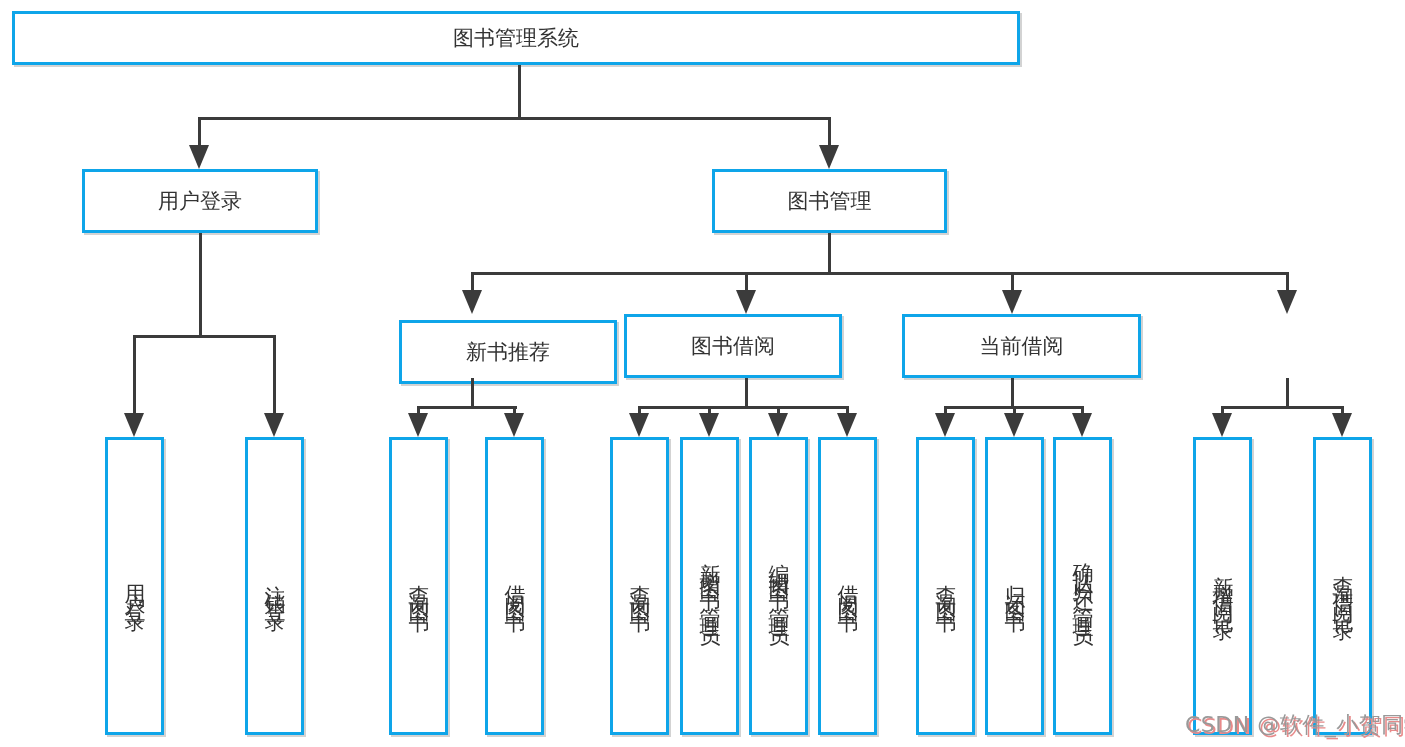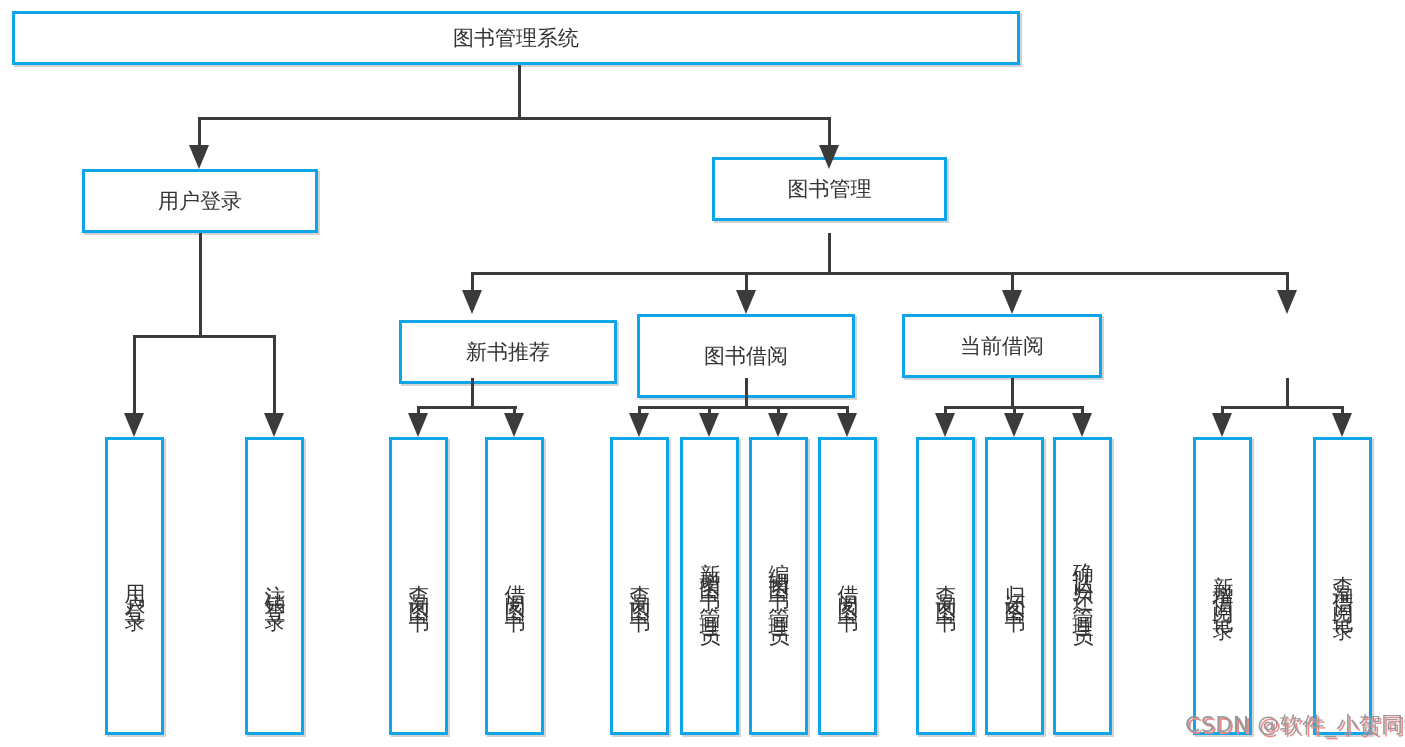--- a/index.html
+++ b/index.html
@@ -19,24 +19,24 @@
     box-shadow: 2px 2px 0 rgba(110,110,110,0.30);
     display: flex;
     align-items: center;
     justify-content: center;
     box-sizing: border-box;
     font-size: 21px;
     color: #333333;
   }
   .root  { left: 12px;  top: 11px;  width: 1008px; height: 54px; }
   .lvl2a { left: 82px;  top: 169px; width: 236px;  height: 64px; }
-  .lvl2b { left: 712px; top: 157px; width: 235px;  height: 64px; }
+  .lvl2b { left: 712px; top: 169px; width: 235px;  height: 64px; }
   .lvl3a { left: 363px; top: 320px; width: 218px;  height: 64px; margin-left: 36px; }
-  .lvl3b { left: 637px; top: 314px; width: 218px;  height: 84px; }
-  .lvl3c { left: 902px; top: 314px; width: 200px;  height: 64px; }
+  .lvl3b { left: 624px; top: 314px; width: 218px;  height: 64px; }
+  .lvl3c { left: 902px; top: 314px; width: 239px;  height: 64px; }
   .lvl3d { left: 1178px;top: 314px; width: 218px;  height: 64px; }
   .leaf {
     top: 437px;
     height: 298px;
     width: 59px;
     padding: 4px 0;
   }
   .vtext {
     writing-mode: vertical-rl;
     text-orientation: mixed;

